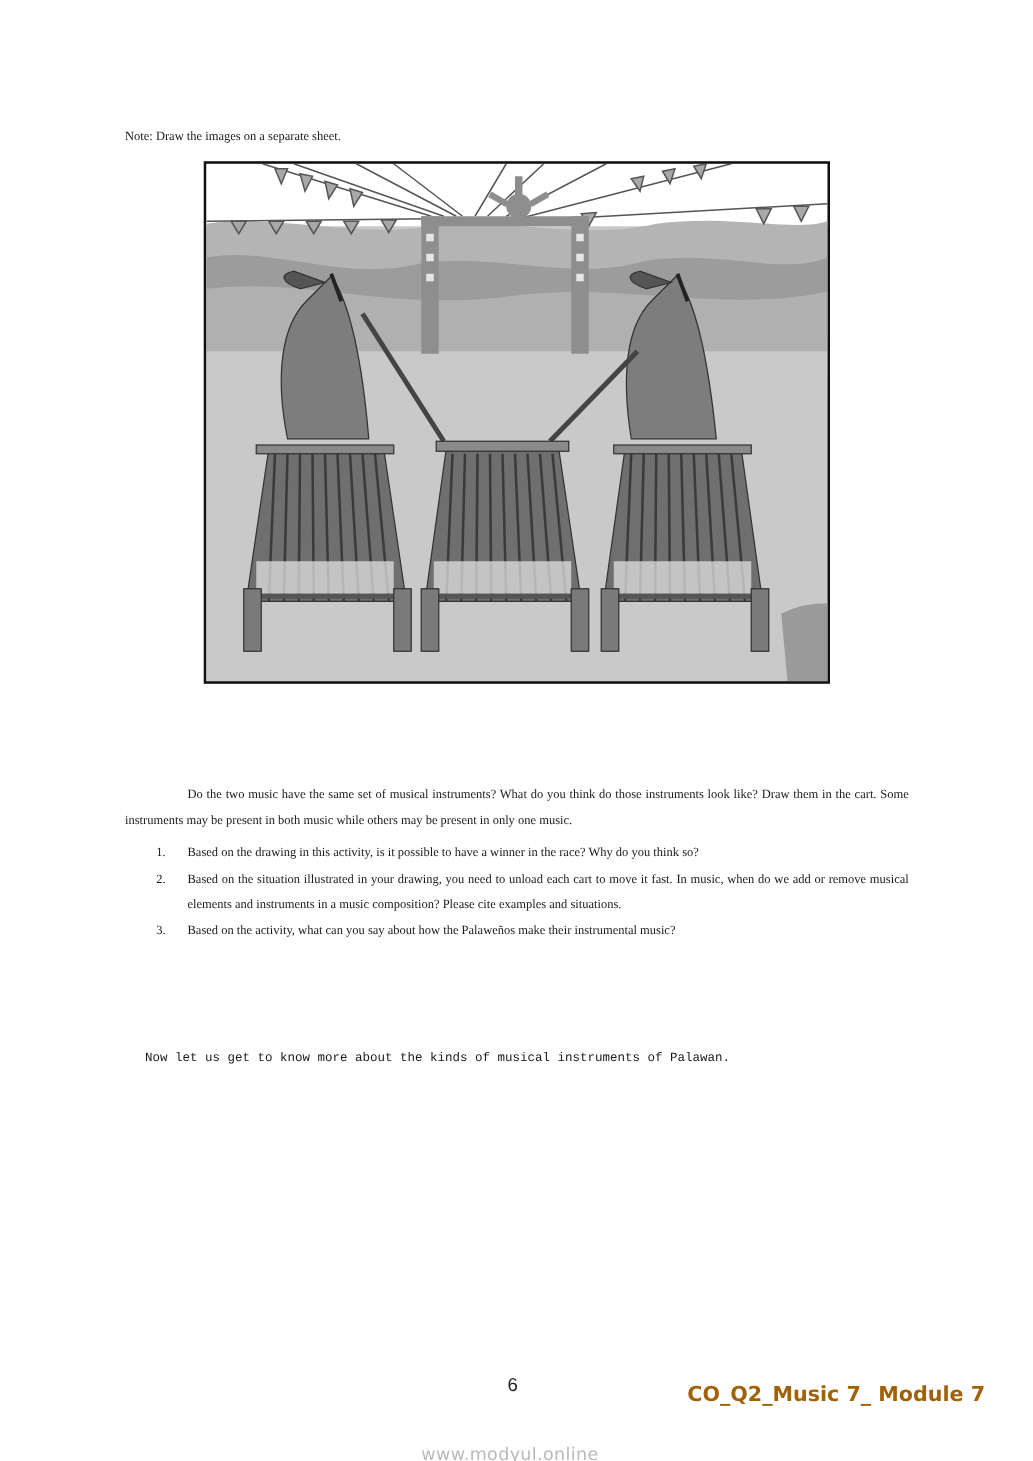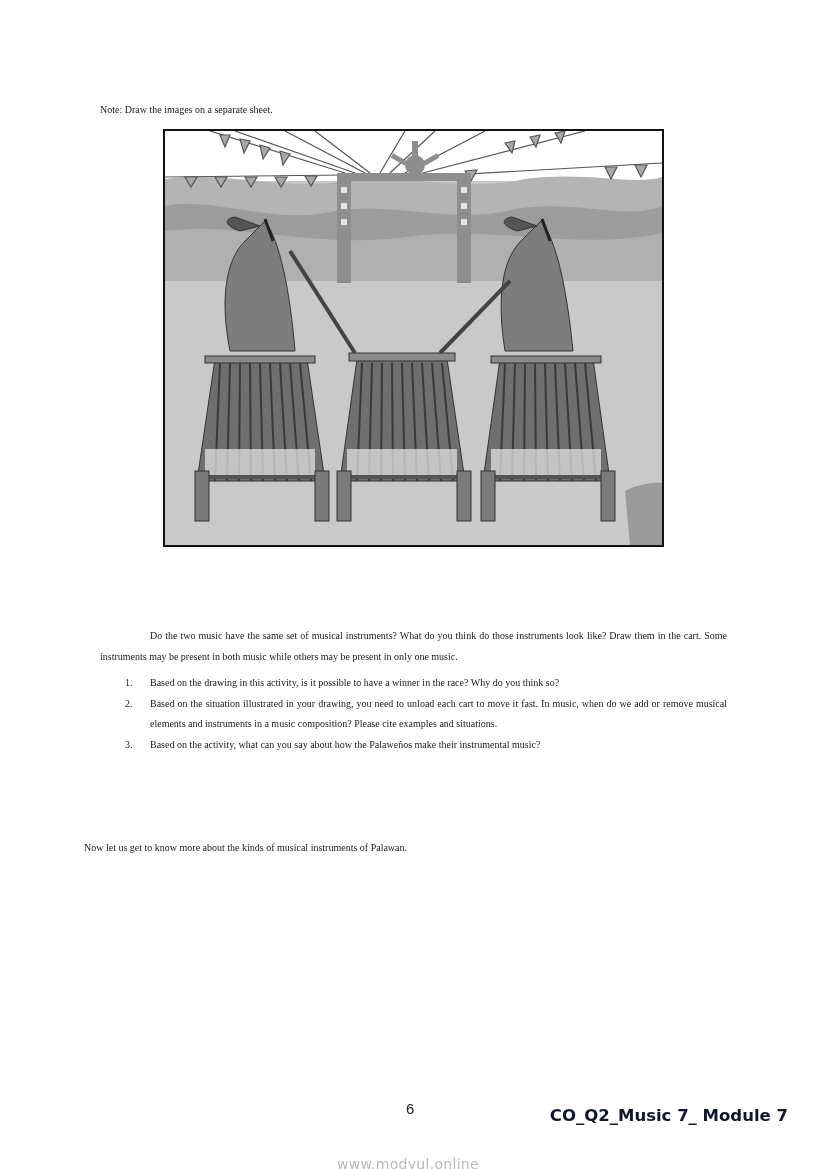--- a/index.html
+++ b/index.html
@@ -8,23 +8,23 @@
     .serif { font-family: "Liberation Serif", "DejaVu Serif", serif; font-size: 10px; line-height: 20.6px; }
     #note { position: absolute; left: 100px; top: 100px; width: 640px; }
     #figure { position: absolute; left: 163px; top: 129px; width: 497px; height: 414px;
               border: 2px solid #111; background: #c9c9c9; overflow: hidden; }
     #figure svg { display: block; }
     #para1 { position: absolute; left: 100px; top: 626px; width: 627px; text-align: justify; }
     #para1 .indent { display: inline-block; width: 50px; }
     #questions { position: absolute; left: 100px; top: 673px; width: 627px; margin: 0; padding: 0; list-style: none; }
     #questions li { position: relative; padding-left: 50px; text-align: justify; }
     #questions li .num { position: absolute; left: 25px; top: 0; }
-    #para2 { position: absolute; left: 84px; top: 838px; width: 640px; }
+    #para2 { position: absolute; left: 116px; top: 838px; width: 640px; font-family: Liberation Mono, monospace; }
     #page-num { position: absolute; left: 406px; top: 1100px; font-family: "Liberation Sans", sans-serif; font-size: 15px; color: #222; }
-    #footer-code { position: absolute; right: 38px; top: 1106px; font-family: "DejaVu Sans", sans-serif; font-weight: bold; font-size: 16.5px; color: #0f172a; }
+    #footer-code { position: absolute; right: 38px; top: 1106px; font-family: "DejaVu Sans", sans-serif; font-weight: bold; font-size: 16.5px; color: #a16207; }
     #watermark { position: absolute; left: 337px; top: 1124px; font-family: "DejaVu Sans", sans-serif; font-size: 14px; color: #b9b9b9; letter-spacing: 0.3px; margin-top: 32px; }
   </style>
 </head>
 <body>
 
 <div id="note" class="serif">Note: Draw the images on a separate sheet.</div>
 
 <div id="figure">
   <svg width="497" height="414" viewBox="0 0 497 414" xmlns="http://www.w3.org/2000/svg">
 

